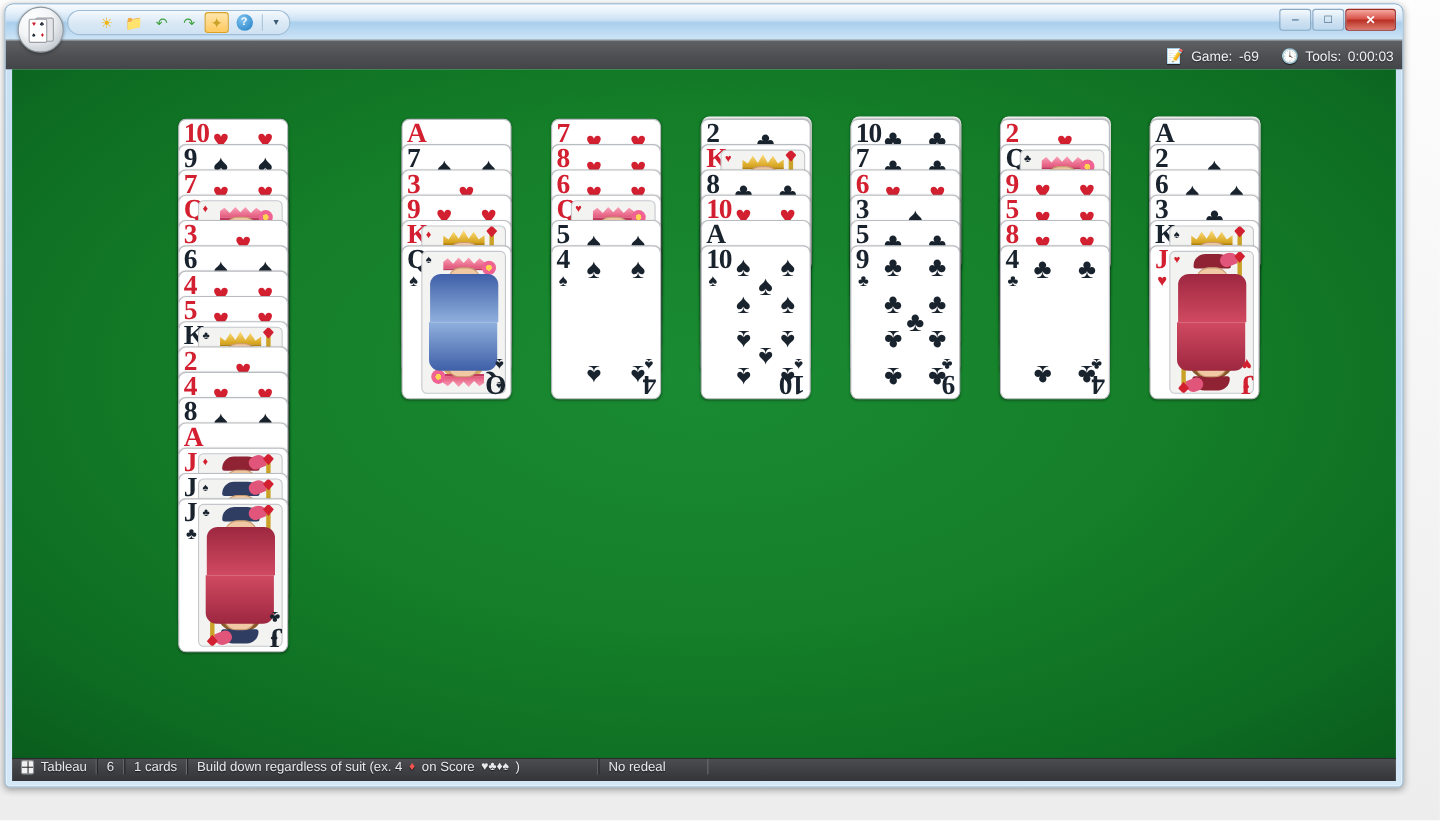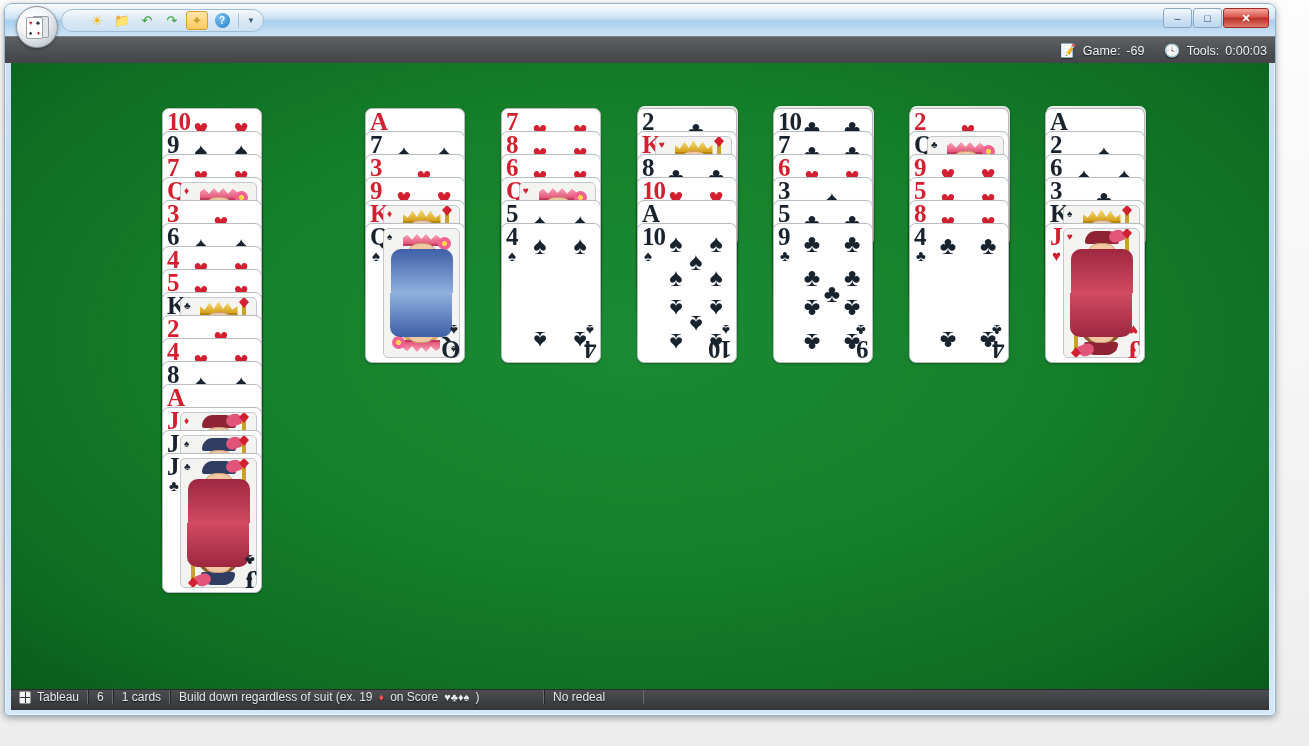--- a/index.html
+++ b/index.html
@@ -1180,21 +1180,21 @@
       </div>
 
     <div class="statusbar">
       <div class="sb-cell">
         <span class="sb-ico"></span>
         <span>Tableau</span>
       </div>
       <div class="sb-cell">6</div>
       <div class="sb-cell">1 cards</div>
       <div class="sb-cell" style="min-width:374px">
-        <span>Build down regardless of suit (ex. 19 </span>
+        <span>Build down regardless of suit (ex. 4 </span>
           <span class="suit-in-text sr">♦</span>
           <span> on Score </span>
           <span class="suit-in-text">♥♣♦♠</span>
           <span>)</span>
       </div>
       <div class="sb-cell" style="min-width:100px">No redeal</div>
       <div class="sb-cell sb-flex"></div>
     </div>
 
   </div>

